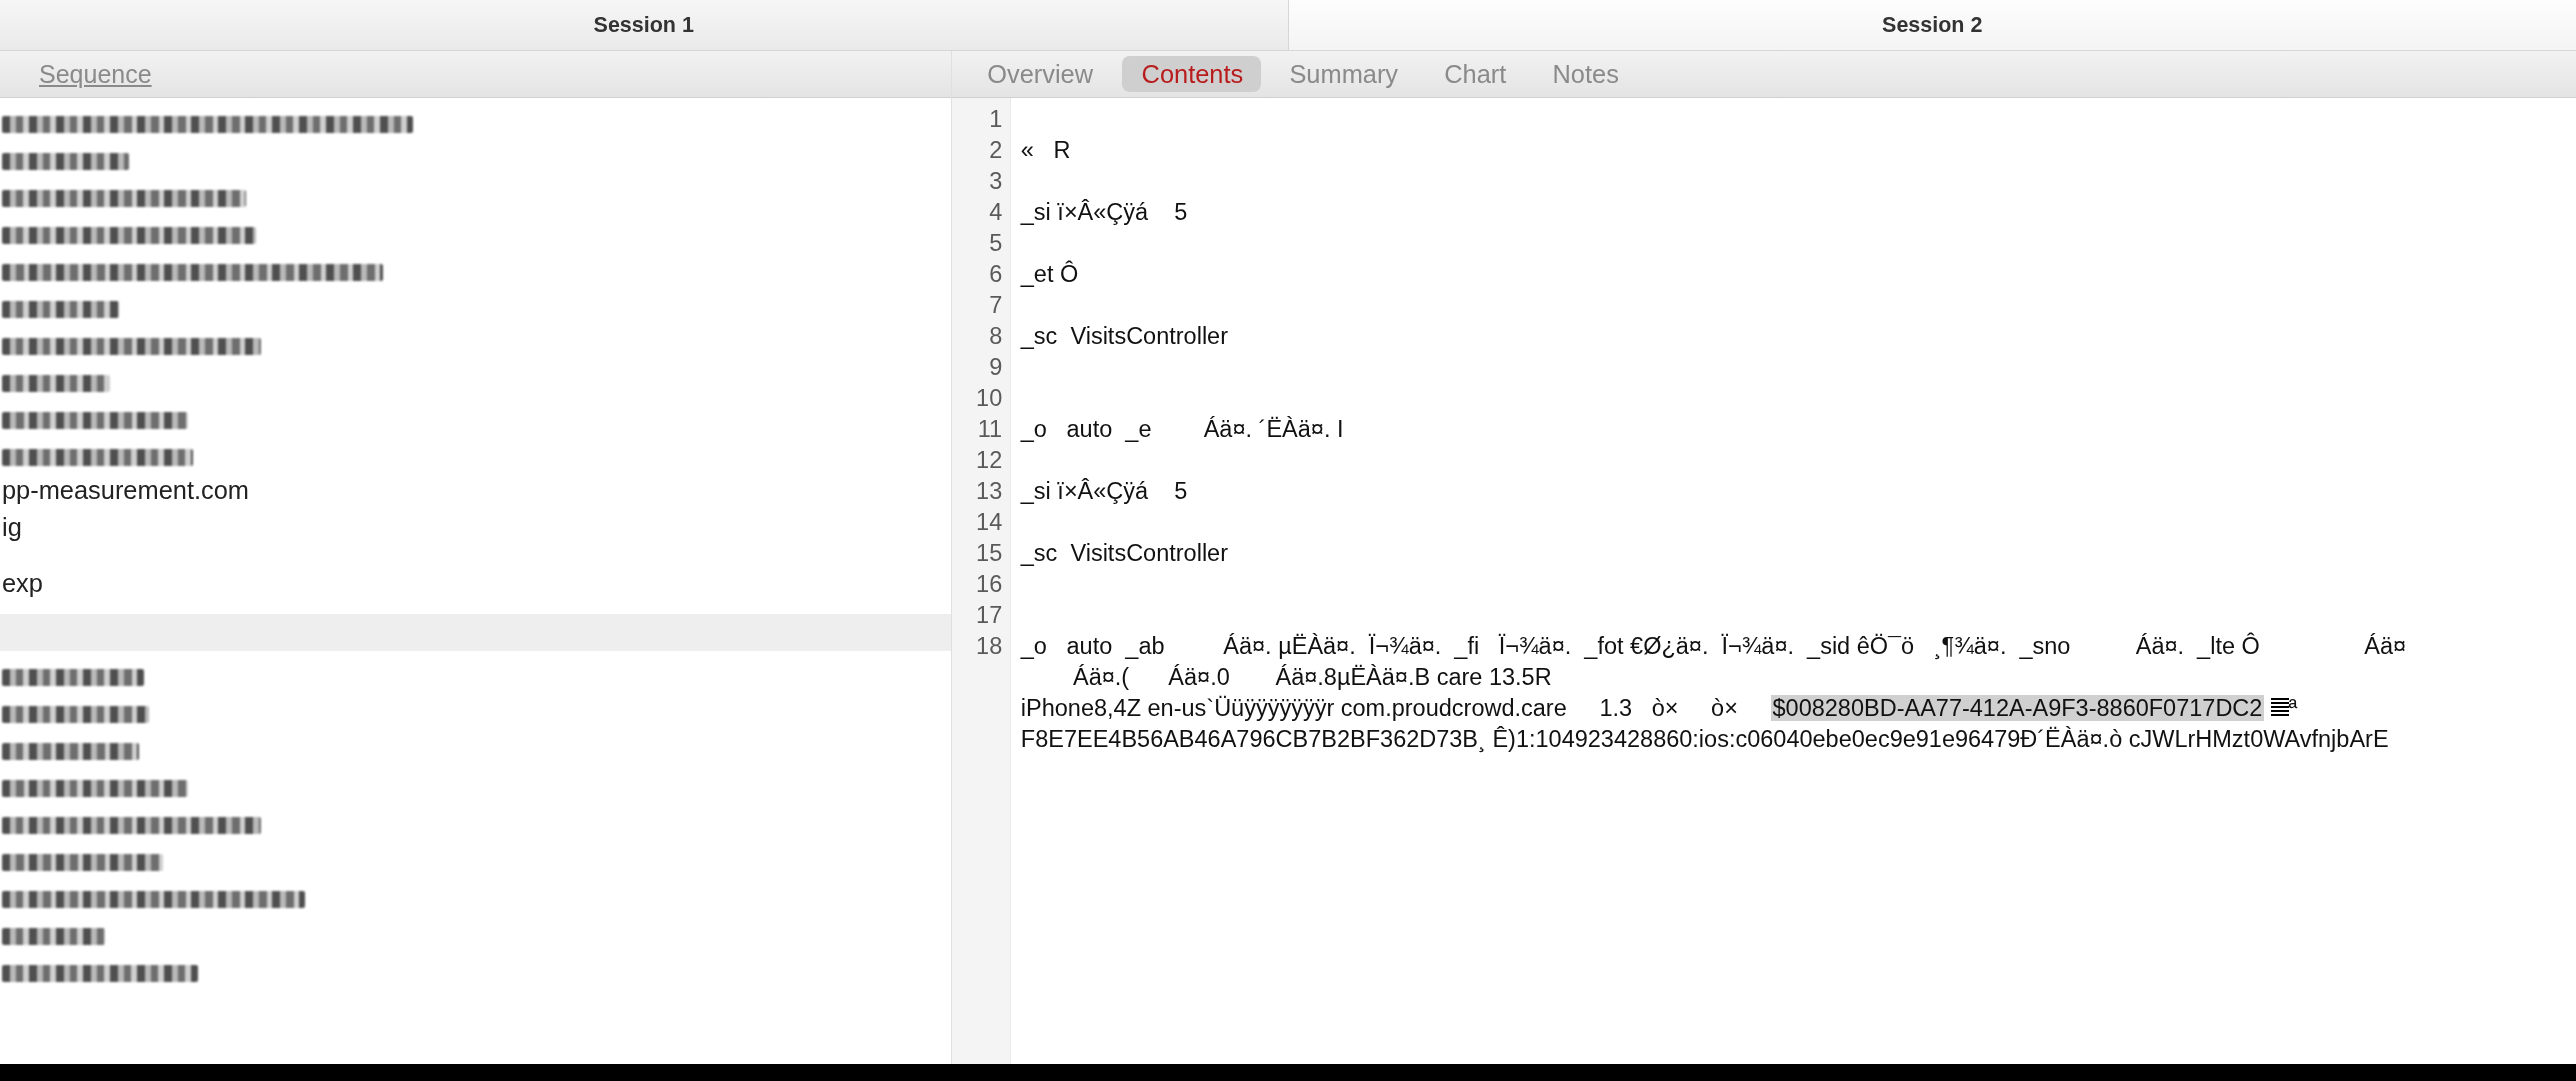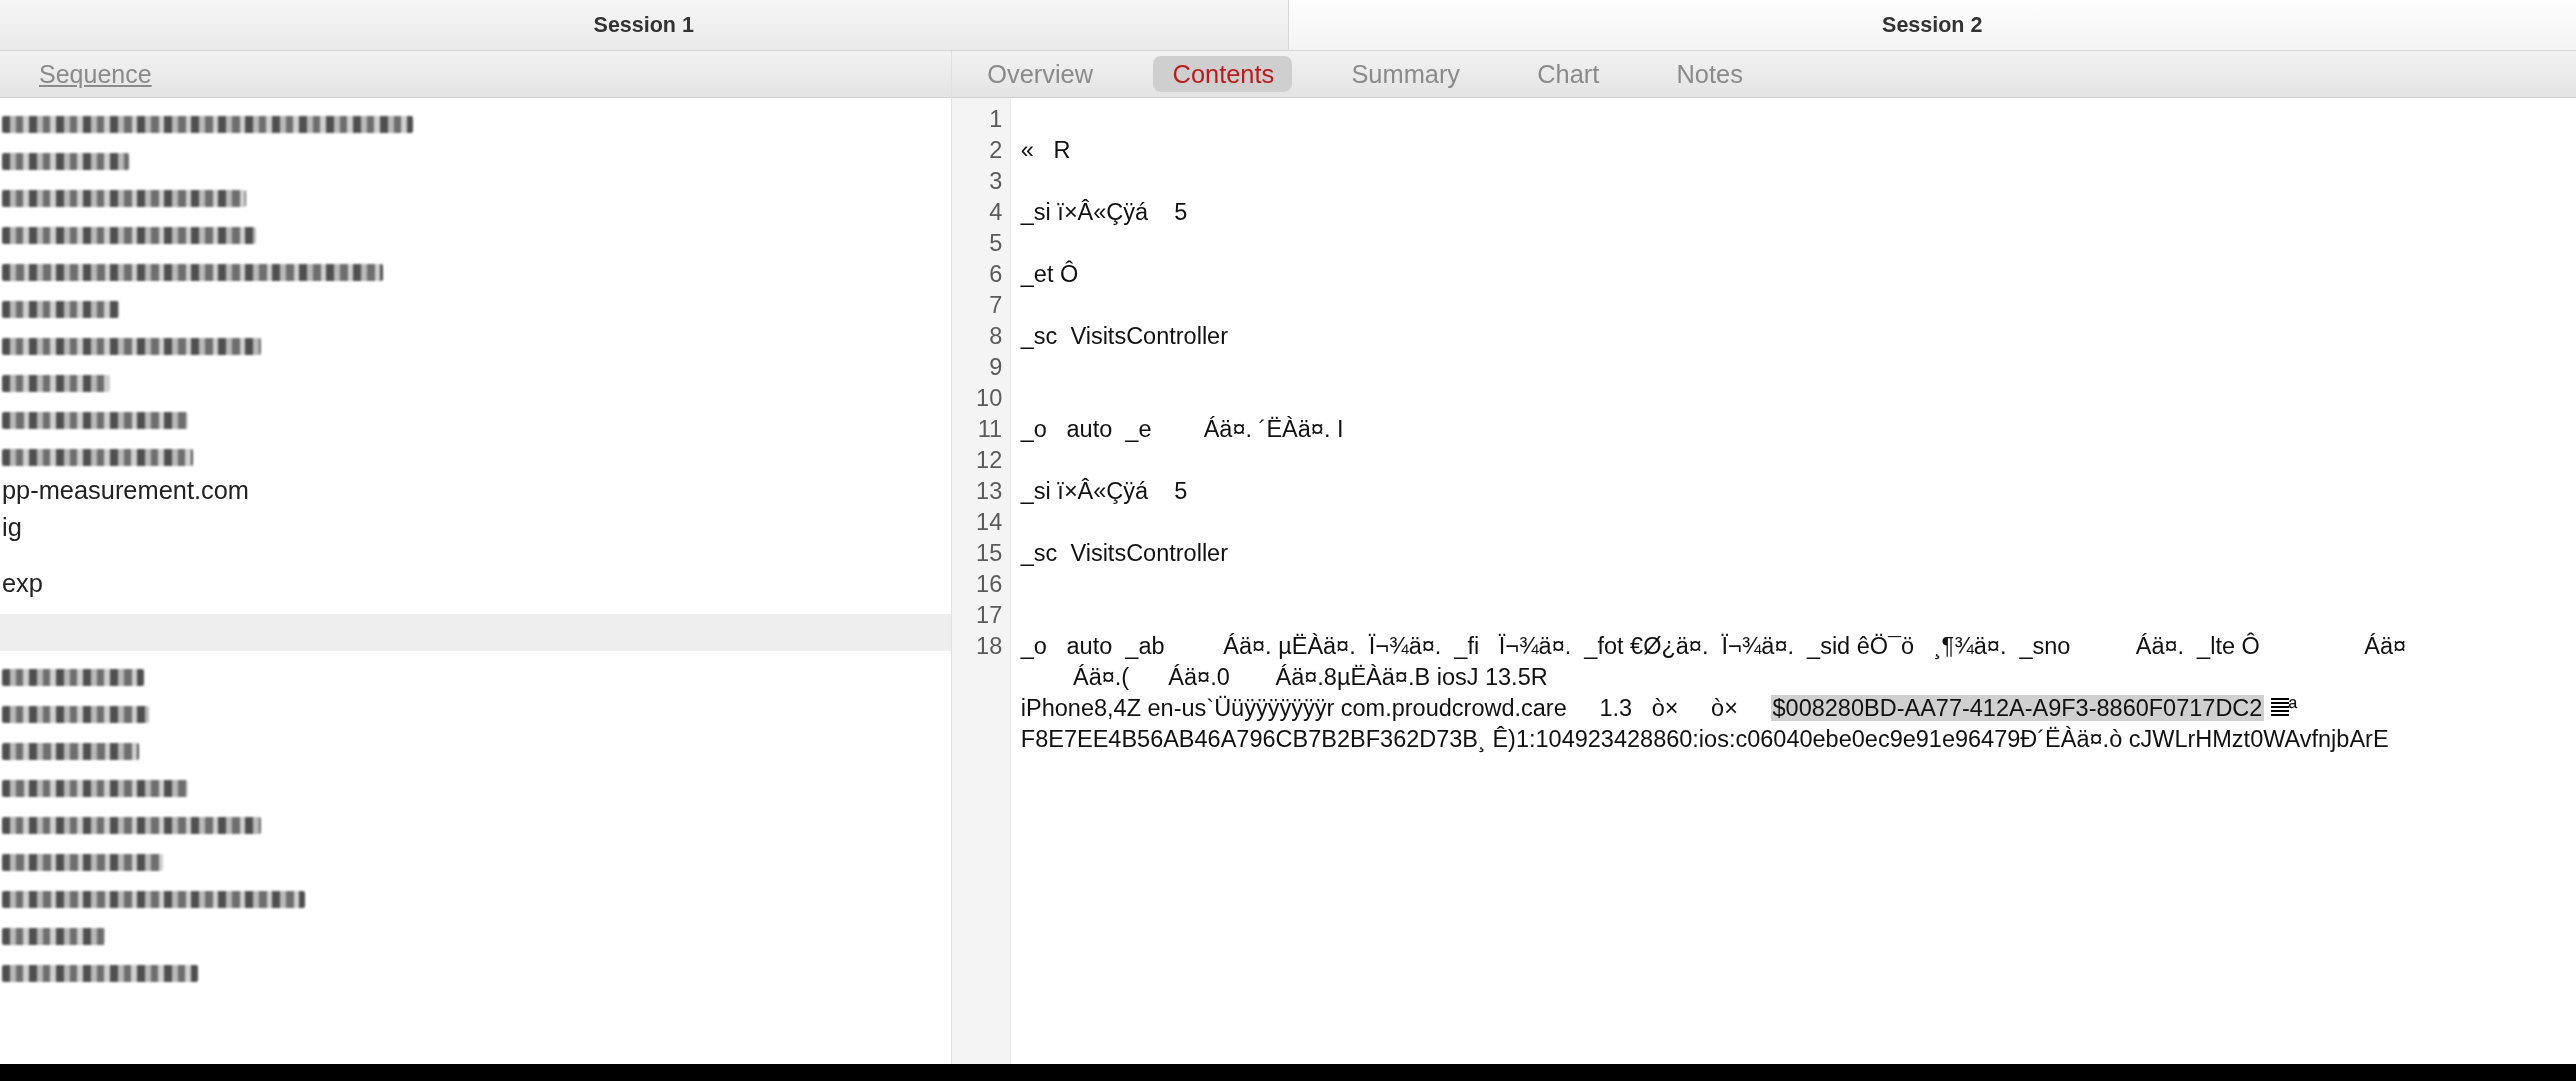--- a/index.html
+++ b/index.html
@@ -95,21 +95,21 @@
       background: #eeeeee;
       width: 100%;
     }
     
     .right-toolbar {
       height: 47px;
       display: flex;
       align-items: center;
       background: linear-gradient(#f2f2f2, #e4e4e4);
       border-bottom: 1px solid #d0d0d0;
-      gap: 42px;
+      gap: 11px;
       padding-left: 17.6px;
     }
     .right-toolbar .tab {
       font-size: 25.4px;
       color: #8a8a8a;
       padding: 3.9px 17.6px;
       border-radius: 7.8px;
     }
     .right-toolbar .tab.active {
       background: #cfcfcf;
@@ -301,21 +301,21 @@
 
 
 </span><span>_o   auto  _e        Áä¤. ´ËÀä¤. I</span><span>
 
 </span><span>_si ï×Â«Çÿá    5</span><span>
 
 </span><span>_sc  VisitsController</span><span>
 
 
 </span><span>_o   auto  _ab         Áä¤. µËÀä¤.  Ï¬¾ä¤.  _fi   Ï¬¾ä¤.  _fot €Ø¿ä¤.  Ï¬¾ä¤.  _sid êÖ¯ö   ¸¶¾ä¤.  _sno          Áä¤.  _lte Ô                Áä¤</span><span>
-</span><span>        Áä¤.(      Áä¤.0       Áä¤.8µËÀä¤.B iosJ 13.5R</span><span>
+</span><span>        Áä¤.(      Áä¤.0       Áä¤.8µËÀä¤.B care 13.5R</span><span>
 </span><span>iPhone8,4Z en-us`Üüÿÿÿÿÿÿÿr com.proudcrowd.care     1.3   ò×     ò×     </span><span class="highlight">$008280BD-AA77-412A-A9F3-8860F0717DC2</span><span> </span><span class="stripe"></span><span>ª</span><span>
 </span><span>F8E7EE4B56AB46A796CB7B2BF362D73B¸ Ê)1:104923428860:ios:c06040ebe0ec9e91e96479Ð´ËÀä¤.ò cJWLrHMzt0WAvfnjbArE</span></div>
     </div>
   </div>
 </div>
 
 <div class="black-strip"></div>
 
 
 </body></html>

